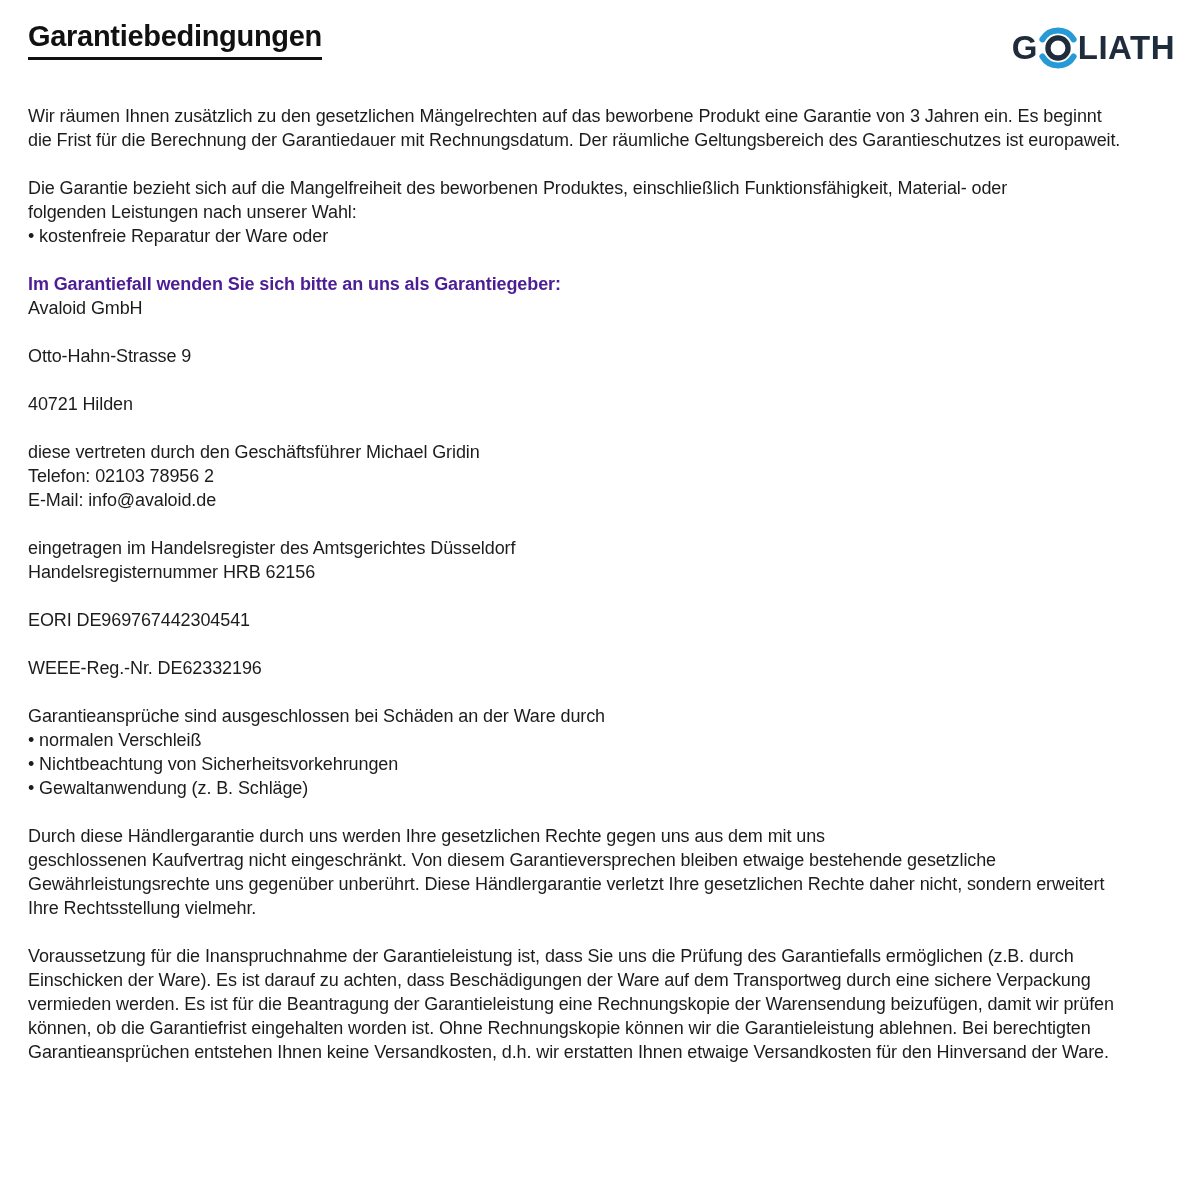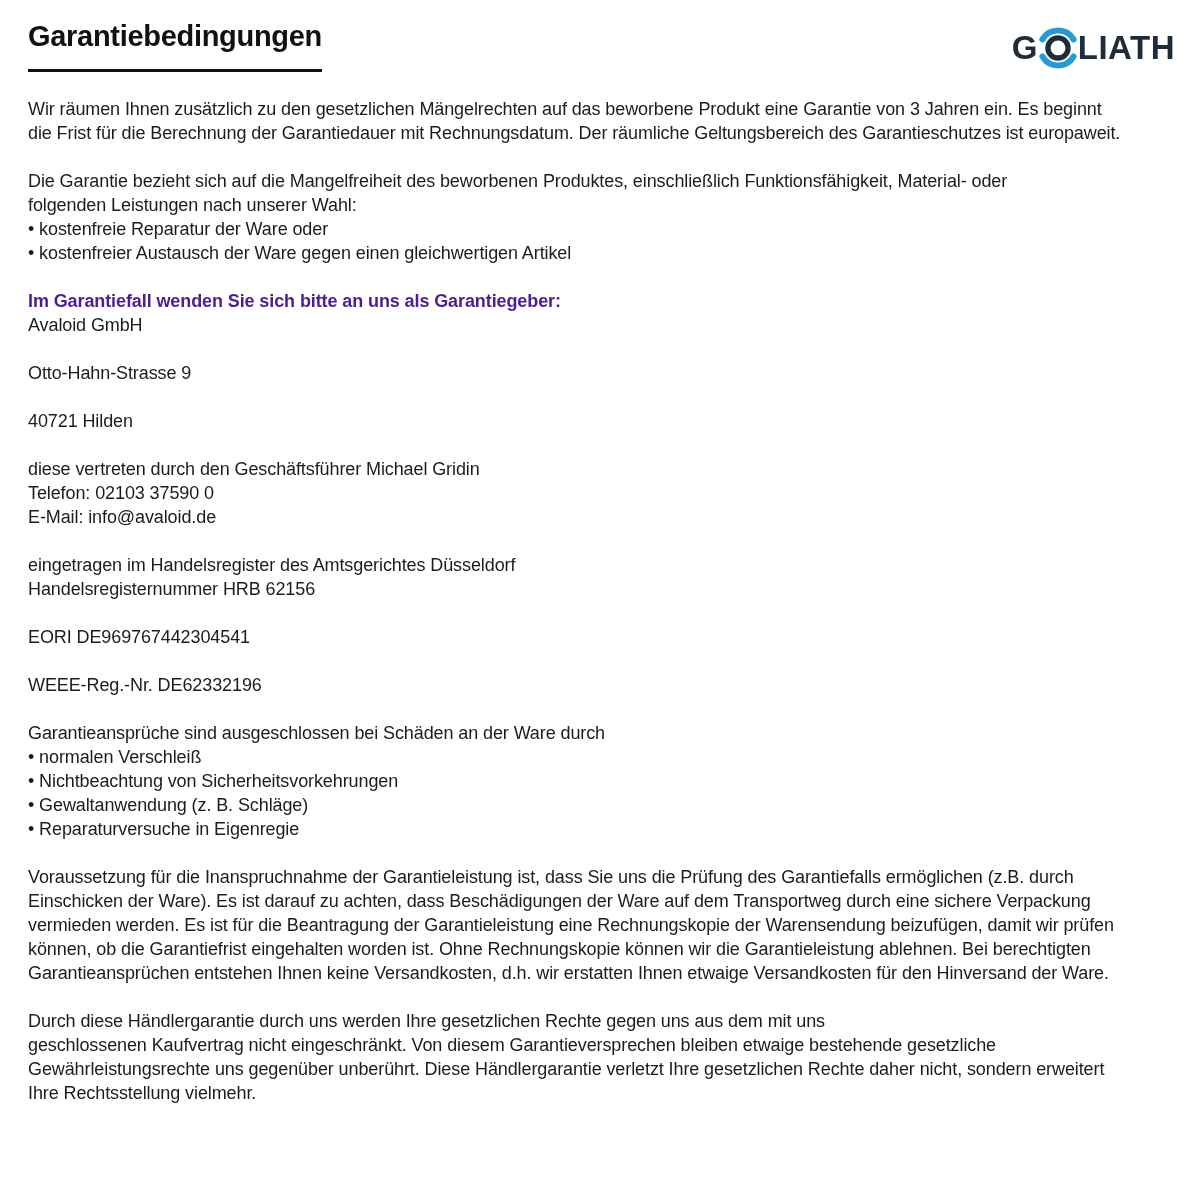--- a/index.html
+++ b/index.html
@@ -19,42 +19,42 @@
     padding: 20px 28px 0 28px;
   }
   .page-header { position: relative; }
   .page-title {
     display: inline-block;
     font-size: 29px;
     font-weight: 800;
     letter-spacing: -0.3px;
     color: #111111;
     border-bottom: 3px solid #111111;
-    padding-bottom: 16px;
+    padding-bottom: 4px;
     line-height: 1.15;
   }
   .brand-logo {
     position: absolute;
     top: -6px;
     right: -3px;
     display: flex;
     align-items: center;
     height: 66px;
     user-select: none;
   }
   .brand-logo .logo-letters {
     font-size: 33px;
     font-weight: 800;
     letter-spacing: 0.5px;
     color: var(--navy);
     line-height: 1;
   }
   .brand-logo svg { display: block; margin: 0 1px; }
   .doc-body {
-    margin-top: 25px;
+    margin-top: 44px;
     font-size: 18px;
     line-height: 24px;
     letter-spacing: -0.1px;
     color: #1c1c1c;
   }
   .block { margin-bottom: 24px; }
   .block.heading { margin-bottom: 0; }
   .block.heading .line { font-weight: 700; color: #4c1d95; }
   .block:last-child { margin-bottom: 0; }
   .line { white-space: nowrap; }
@@ -79,63 +79,61 @@
 
   <main class="doc-body" id="document-body">
       <div class="block">
         <div class="line">Wir räumen Ihnen zusätzlich zu den gesetzlichen Mängelrechten auf das beworbene Produkt eine Garantie von 3 Jahren ein. Es beginnt</div>
         <div class="line">die Frist für die Berechnung der Garantiedauer mit Rechnungsdatum. Der räumliche Geltungsbereich des Garantieschutzes ist europaweit.</div>
       </div>
       <div class="block">
         <div class="line">Die Garantie bezieht sich auf die Mangelfreiheit des beworbenen Produktes, einschließlich Funktionsfähigkeit, Material- oder</div>
         <div class="line">folgenden Leistungen nach unserer Wahl:</div>
         <div class="line">• kostenfreie Reparatur der Ware oder</div>
-        <div class="line">• kostenfreier Austausch der Ware gegen einen gleichwertigen Artikel</div>
       </div>
       <div class="block heading">
         <div class="line">Im Garantiefall wenden Sie sich bitte an uns als Garantiegeber:</div>
       </div>
       <div class="block">
         <div class="line">Avaloid GmbH</div>
       </div>
       <div class="block">
         <div class="line">Otto-Hahn-Strasse 9</div>
       </div>
       <div class="block">
         <div class="line">40721 Hilden</div>
       </div>
       <div class="block">
         <div class="line">diese vertreten durch den Geschäftsführer Michael Gridin</div>
-        <div class="line">Telefon: 02103 37590 0</div>
+        <div class="line">Telefon: 02103 78956 2</div>
         <div class="line">E-Mail: info@avaloid.de</div>
       </div>
       <div class="block">
         <div class="line">eingetragen im Handelsregister des Amtsgerichtes Düsseldorf</div>
         <div class="line">Handelsregisternummer HRB 62156</div>
       </div>
       <div class="block">
         <div class="line">EORI DE969767442304541</div>
       </div>
       <div class="block">
         <div class="line">WEEE-Reg.-Nr. DE62332196</div>
       </div>
       <div class="block">
         <div class="line">Garantieansprüche sind ausgeschlossen bei Schäden an der Ware durch</div>
         <div class="line">• normalen Verschleiß</div>
         <div class="line">• Nichtbeachtung von Sicherheitsvorkehrungen</div>
         <div class="line">• Gewaltanwendung (z. B. Schläge)</div>
-        <div class="line">• Reparaturversuche in Eigenregie</div>
+      </div>
+      <div class="block">
+        <div class="line">Durch diese Händlergarantie durch uns werden Ihre gesetzlichen Rechte gegen uns aus dem mit uns</div>
+        <div class="line">geschlossenen Kaufvertrag nicht eingeschränkt. Von diesem Garantieversprechen bleiben etwaige bestehende gesetzliche</div>
+        <div class="line">Gewährleistungsrechte uns gegenüber unberührt. Diese Händlergarantie verletzt Ihre gesetzlichen Rechte daher nicht, sondern erweitert</div>
+        <div class="line">Ihre Rechtsstellung vielmehr.</div>
       </div>
       <div class="block">
         <div class="line">Voraussetzung für die Inanspruchnahme der Garantieleistung ist, dass Sie uns die Prüfung des Garantiefalls ermöglichen (z.B. durch</div>
         <div class="line">Einschicken der Ware). Es ist darauf zu achten, dass Beschädigungen der Ware auf dem Transportweg durch eine sichere Verpackung</div>
         <div class="line">vermieden werden. Es ist für die Beantragung der Garantieleistung eine Rechnungskopie der Warensendung beizufügen, damit wir prüfen</div>
         <div class="line">können, ob die Garantiefrist eingehalten worden ist. Ohne Rechnungskopie können wir die Garantieleistung ablehnen. Bei berechtigten</div>
         <div class="line">Garantieansprüchen entstehen Ihnen keine Versandkosten, d.h. wir erstatten Ihnen etwaige Versandkosten für den Hinversand der Ware.</div>
       </div>
-      <div class="block">
-        <div class="line">Durch diese Händlergarantie durch uns werden Ihre gesetzlichen Rechte gegen uns aus dem mit uns</div>
-        <div class="line">geschlossenen Kaufvertrag nicht eingeschränkt. Von diesem Garantieversprechen bleiben etwaige bestehende gesetzliche</div>
-        <div class="line">Gewährleistungsrechte uns gegenüber unberührt. Diese Händlergarantie verletzt Ihre gesetzlichen Rechte daher nicht, sondern erweitert</div>
-        <div class="line">Ihre Rechtsstellung vielmehr.</div>
-      </div>
     </main>
 </div>
 
 </body></html>

